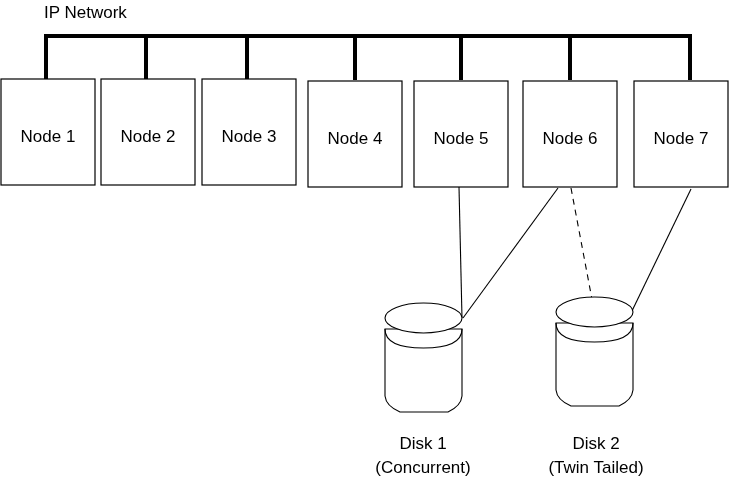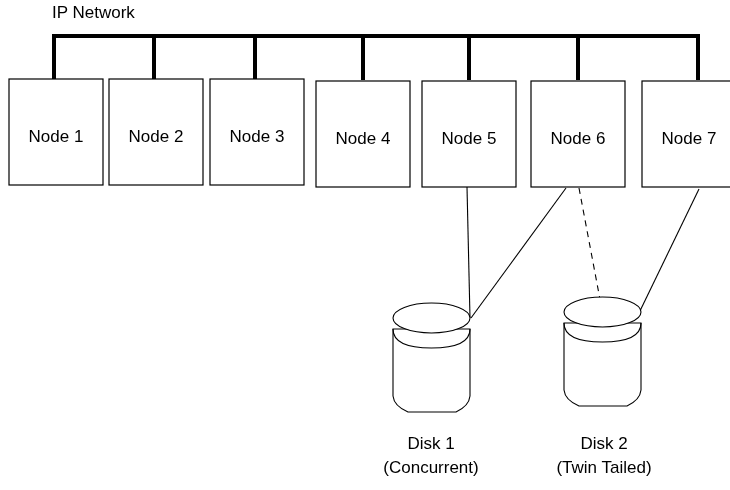--- a/index.html
+++ b/index.html
@@ -9,21 +9,21 @@
   }
   body {
     width: 730px;
     height: 490px;
     position: relative;
     overflow: hidden;
     font-family: "Liberation Sans", sans-serif;
   }
   #diagram-root {
     position: absolute;
-    left: 8px;
+    left: 0;
     top: 0;
     width: 612px;
     height: 490px;
   }
   svg#diagram-svg {
     position: absolute;
     left: 0;
     top: 0;
     width: 730px;
     height: 490px;

